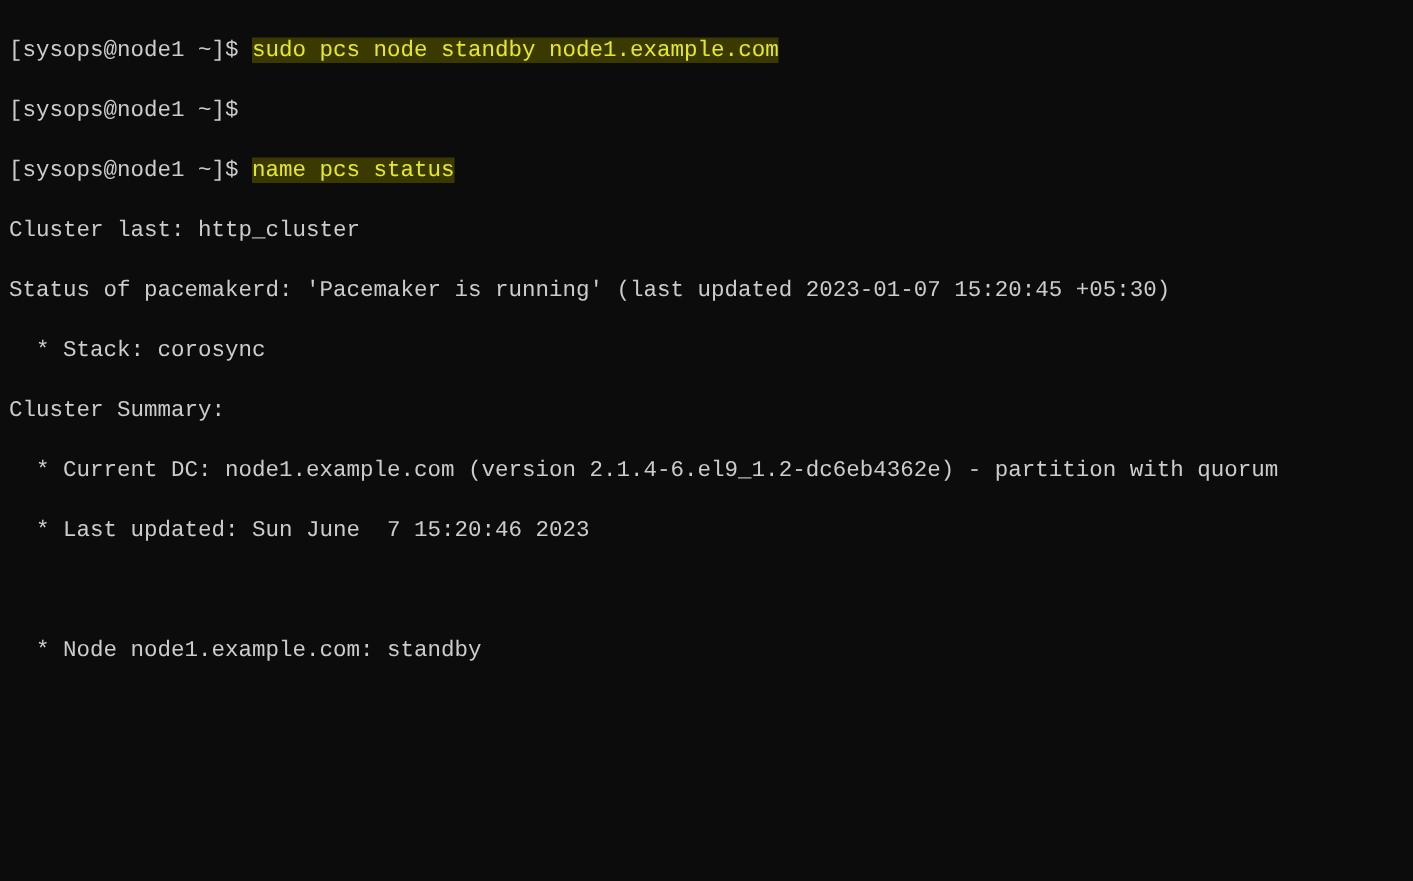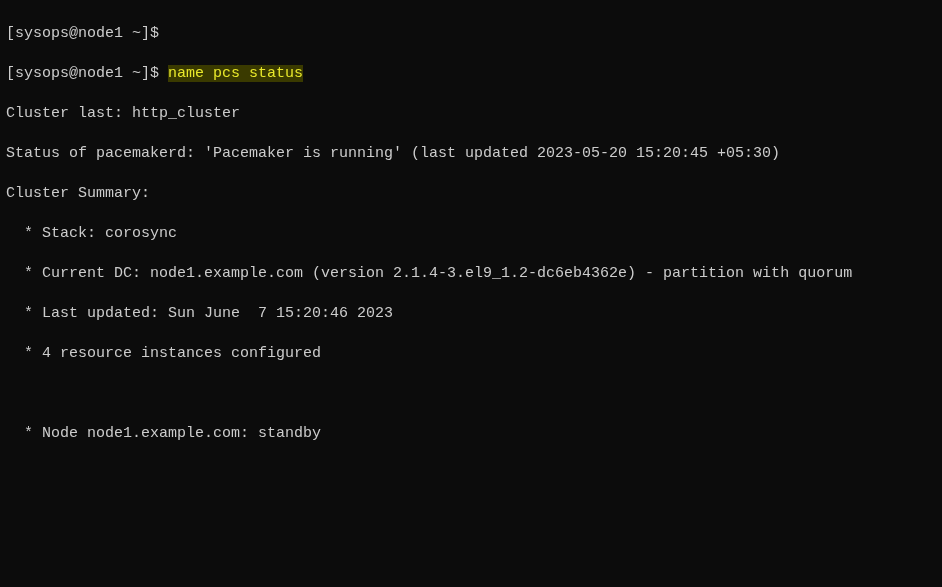--- a/index.html
+++ b/index.html
@@ -22,29 +22,29 @@
   .prompt-user { color: #cccccc; }
   .cmd-hl {
     color: #e8e82a;
     background: #3a3a00;
   }
 </style>
 </head>
 <body>
 
 <div class="term">
+<div class="line"><span class="prompt-user">[sysops@node1 ~]$ </span><span class="cmd-hl">sudo pcs node standby node1.example.com</span></div>
 <div class="line"><span class="prompt-user">[sysops@node1 ~]$ </span></div>
 <div class="line"><span class="prompt-user">[sysops@node1 ~]$ </span><span class="cmd-hl">name pcs status</span></div>
 <div class="line">Cluster last: http_cluster</div>
-<div class="line">Status of pacemakerd: 'Pacemaker is running' (last updated 2023-05-20 15:20:45 +05:30)</div>
+<div class="line">Status of pacemakerd: 'Pacemaker is running' (last updated 2023-01-07 15:20:45 +05:30)</div>
+<div class="line">  * Stack: corosync</div>
 <div class="line">Cluster Summary:</div>
-<div class="line">  * Stack: corosync</div>
-<div class="line">  * Current DC: node1.example.com (version 2.1.4-3.el9_1.2-dc6eb4362e) - partition with quorum</div>
+<div class="line">  * Current DC: node1.example.com (version 2.1.4-6.el9_1.2-dc6eb4362e) - partition with quorum</div>
 <div class="line">  * Last updated: Sun June  7 15:20:46 2023</div>
-<div class="line">  * 4 resource instances configured</div>
 <div class="line"> </div>
 <div class="line">  * Node node1.example.com: standby</div>
 
 
 
 
 
 
 
 

